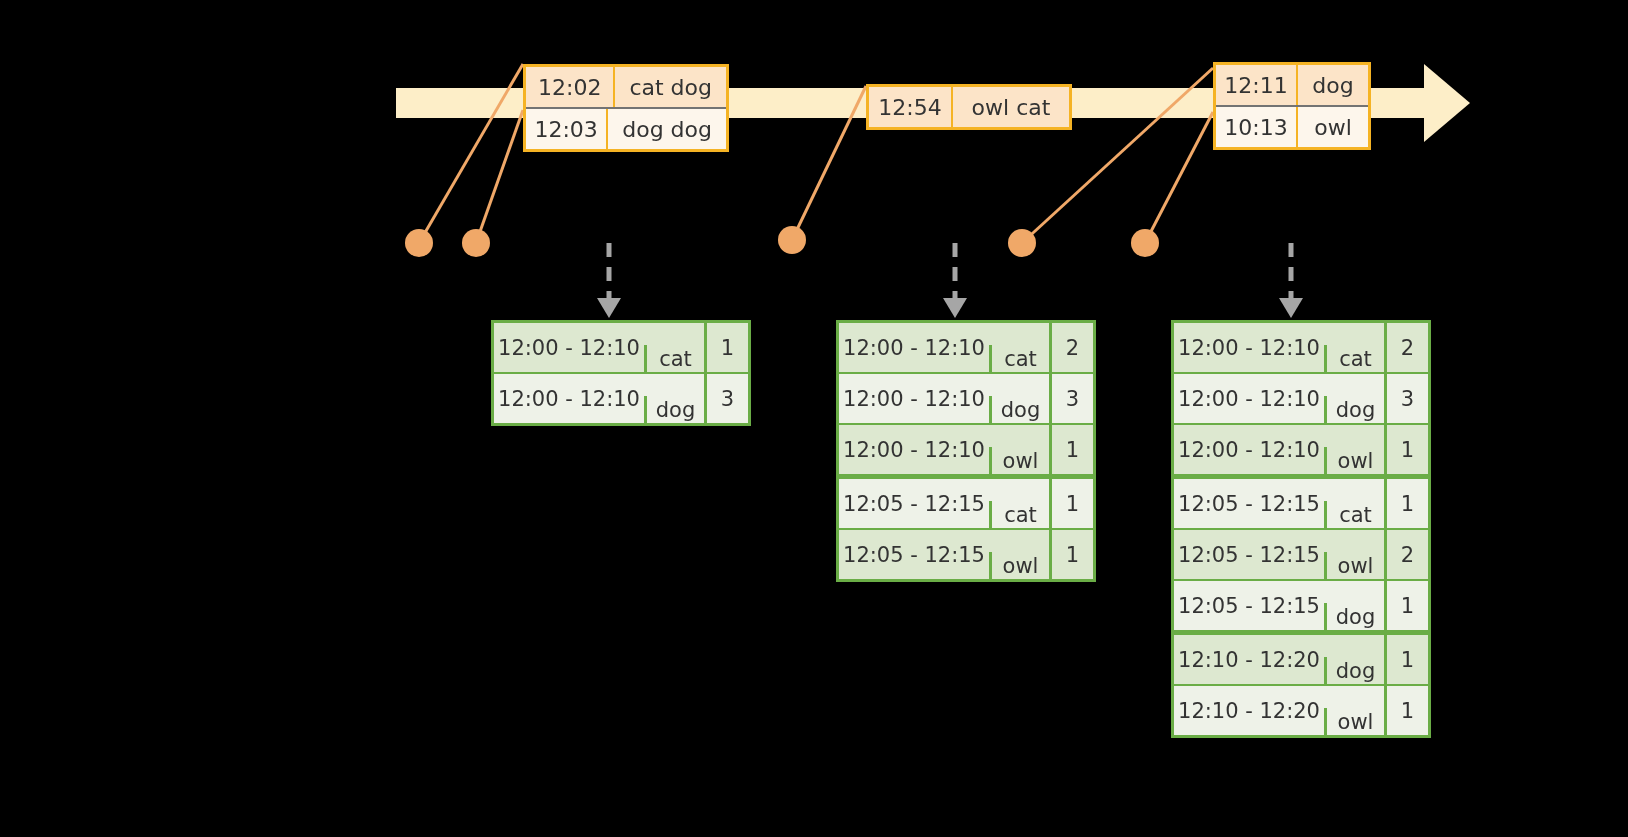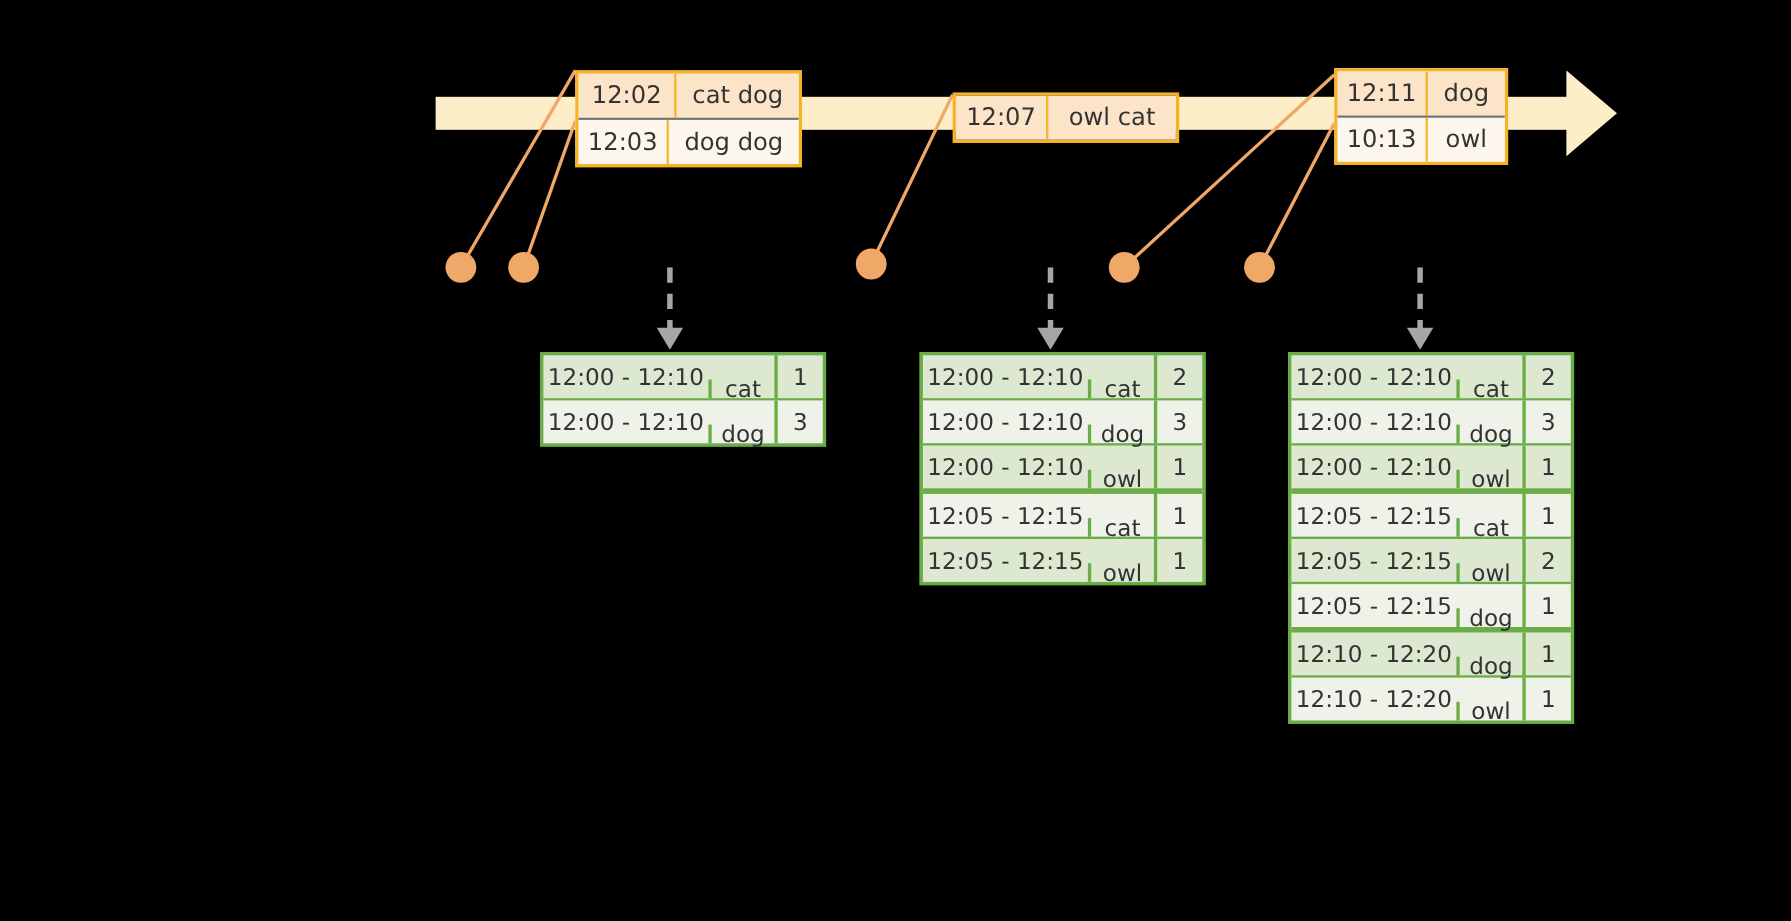--- a/index.html
+++ b/index.html
@@ -94,21 +94,21 @@
   
   .agg-table {
     position: absolute;
     border: 3px solid #6aad46;
     box-sizing: border-box;
     background: #6aad46;
   }
   .agg-row {
     display: flex;
     align-items: stretch;
-    height: 39px;
+    height: 49px;
   }
   .agg-row.even { background: #dde8d0; }
   .agg-row.odd  { background: #eef2e8; }
   .agg-cell {
     display: flex;
     align-items: center;
     justify-content: center;
     font-size: 21px;
     color: #333333;
     white-space: nowrap;
@@ -162,21 +162,21 @@
           <div class="event-time">12:02</div>
           <div class="event-words">cat dog</div>
         </div>
         <div class="event-row plain">
           <div class="event-time">12:03</div>
           <div class="event-words">dog dog</div>
         </div>
       </div>
       <div class="event-box" id="event-box-2">
         <div class="event-row shaded">
-          <div class="event-time">12:07</div>
+          <div class="event-time">12:54</div>
           <div class="event-words">owl cat</div>
         </div>
       </div>
       <div class="event-box" id="event-box-3">
         <div class="event-row shaded">
           <div class="event-time">12:11</div>
           <div class="event-words">dog</div>
         </div>
         <div class="event-row plain">
           <div class="event-time">10:13</div>

